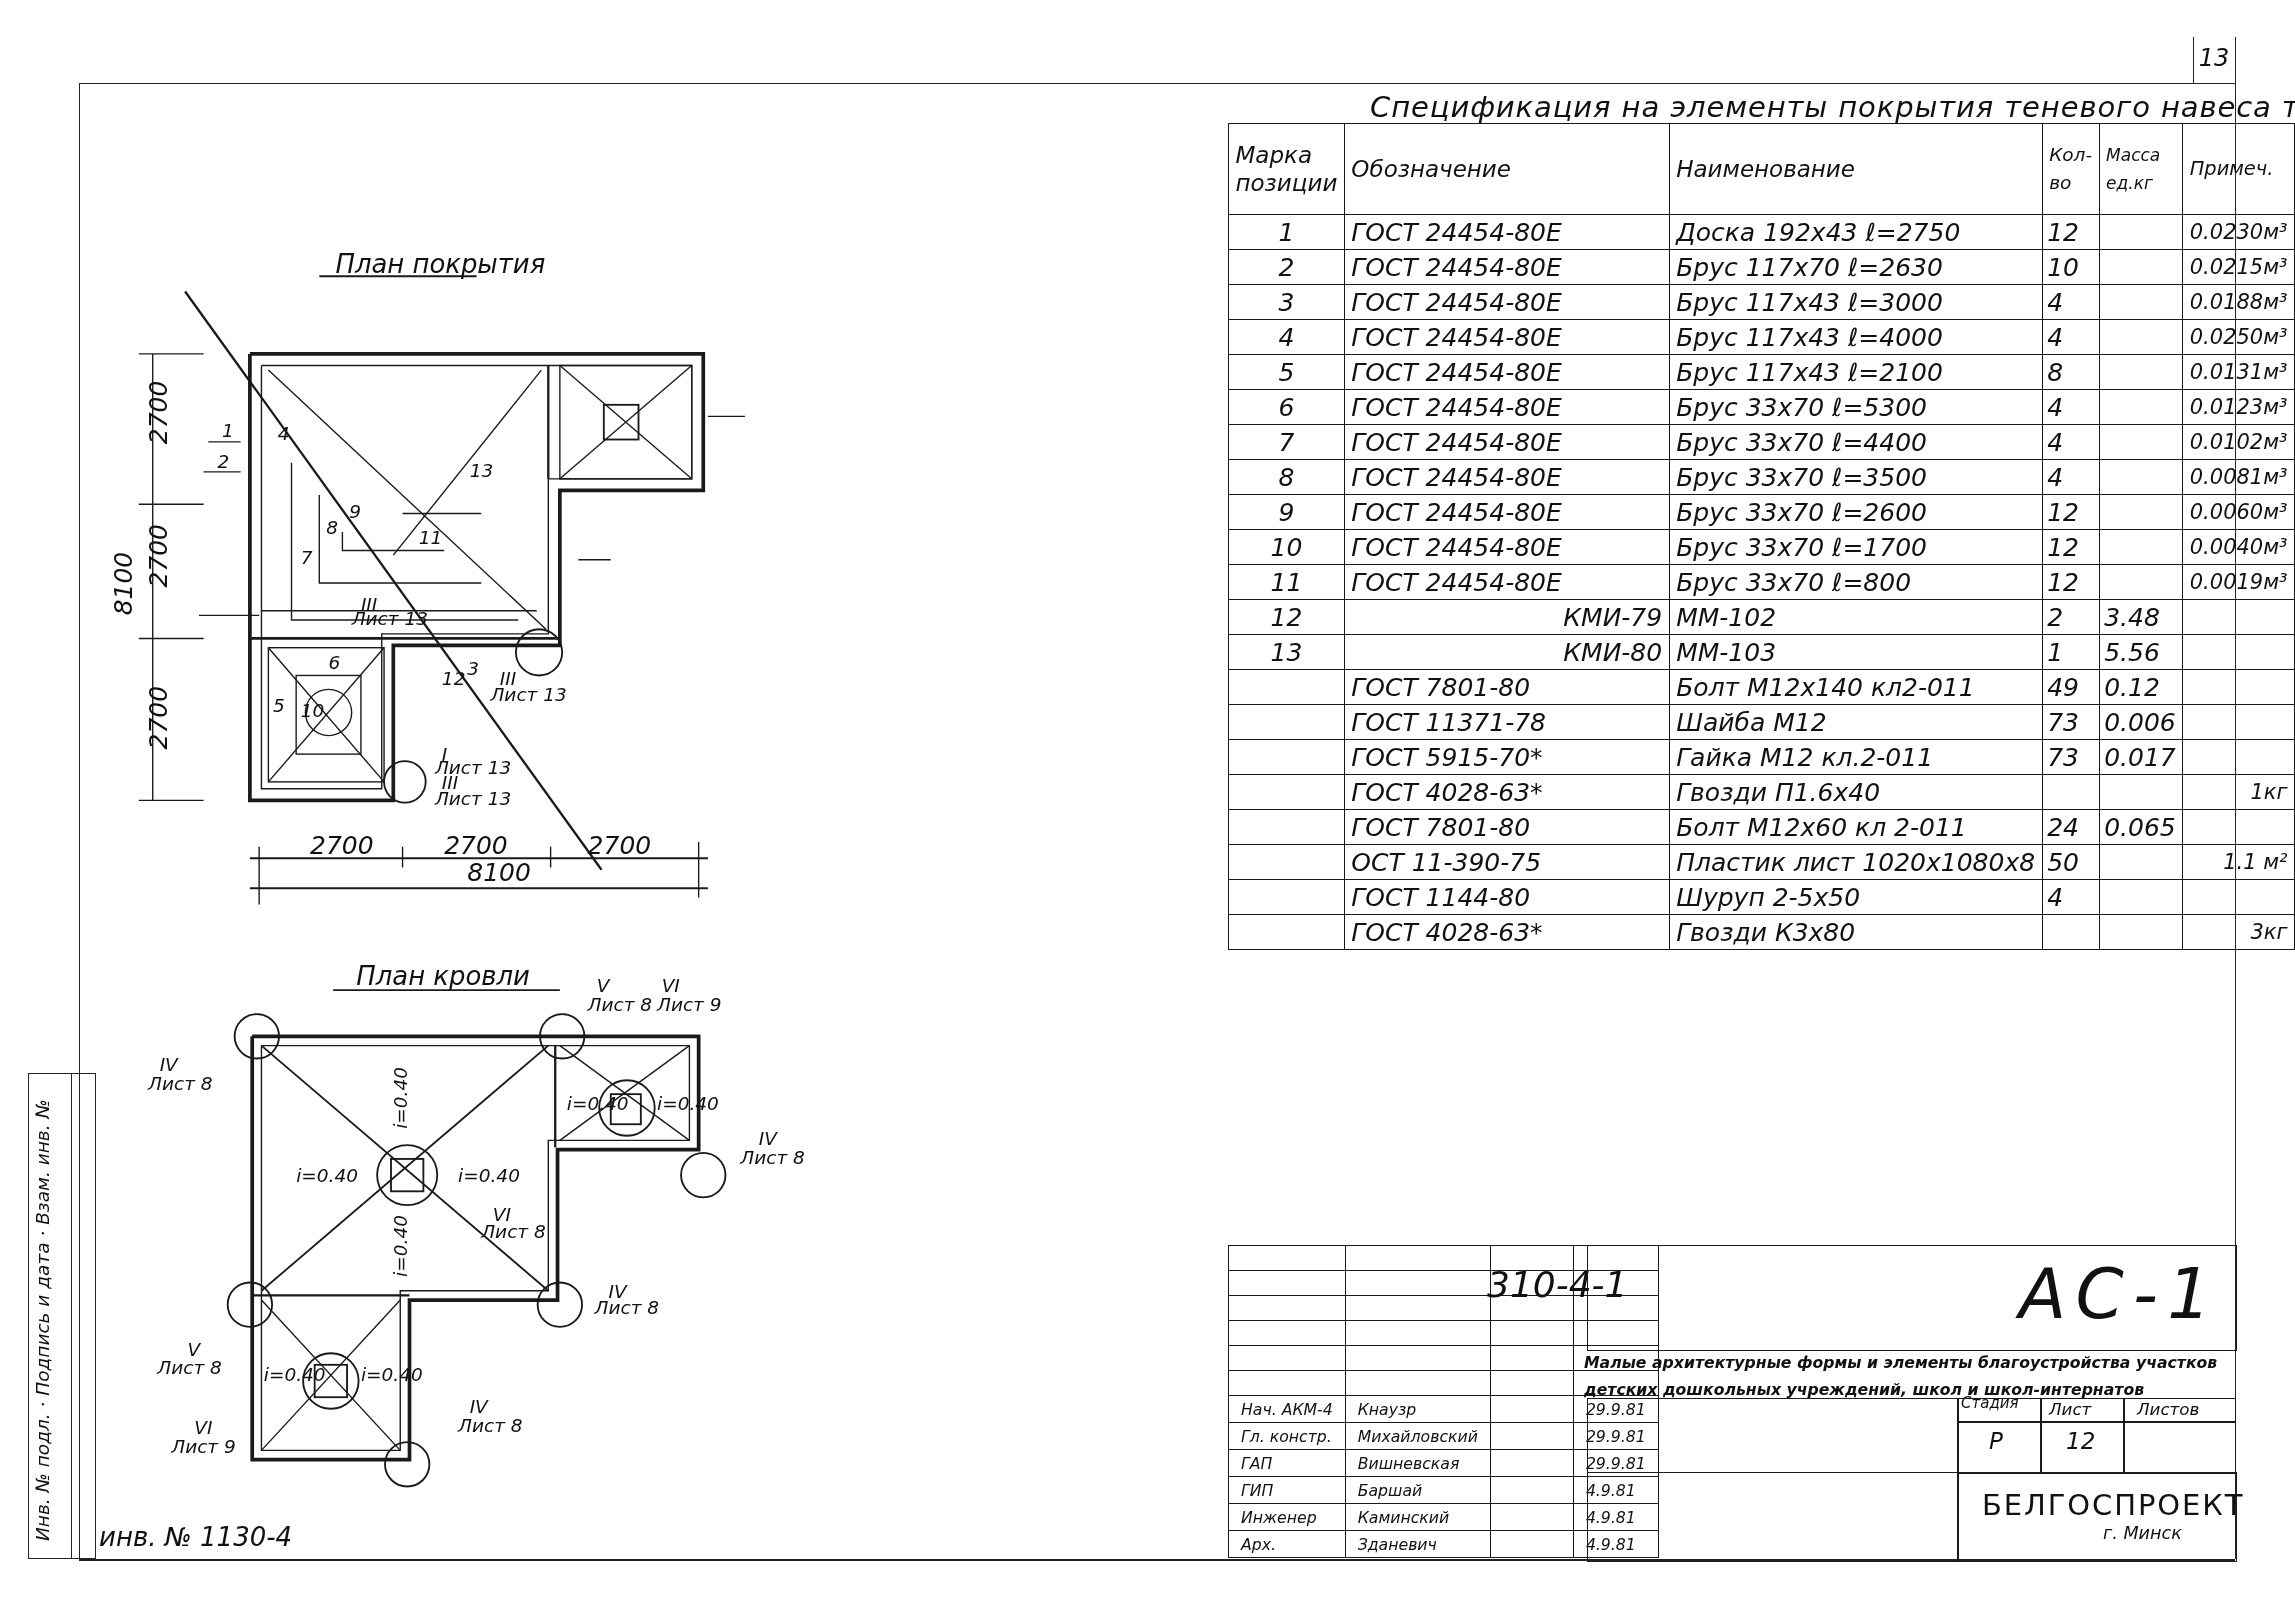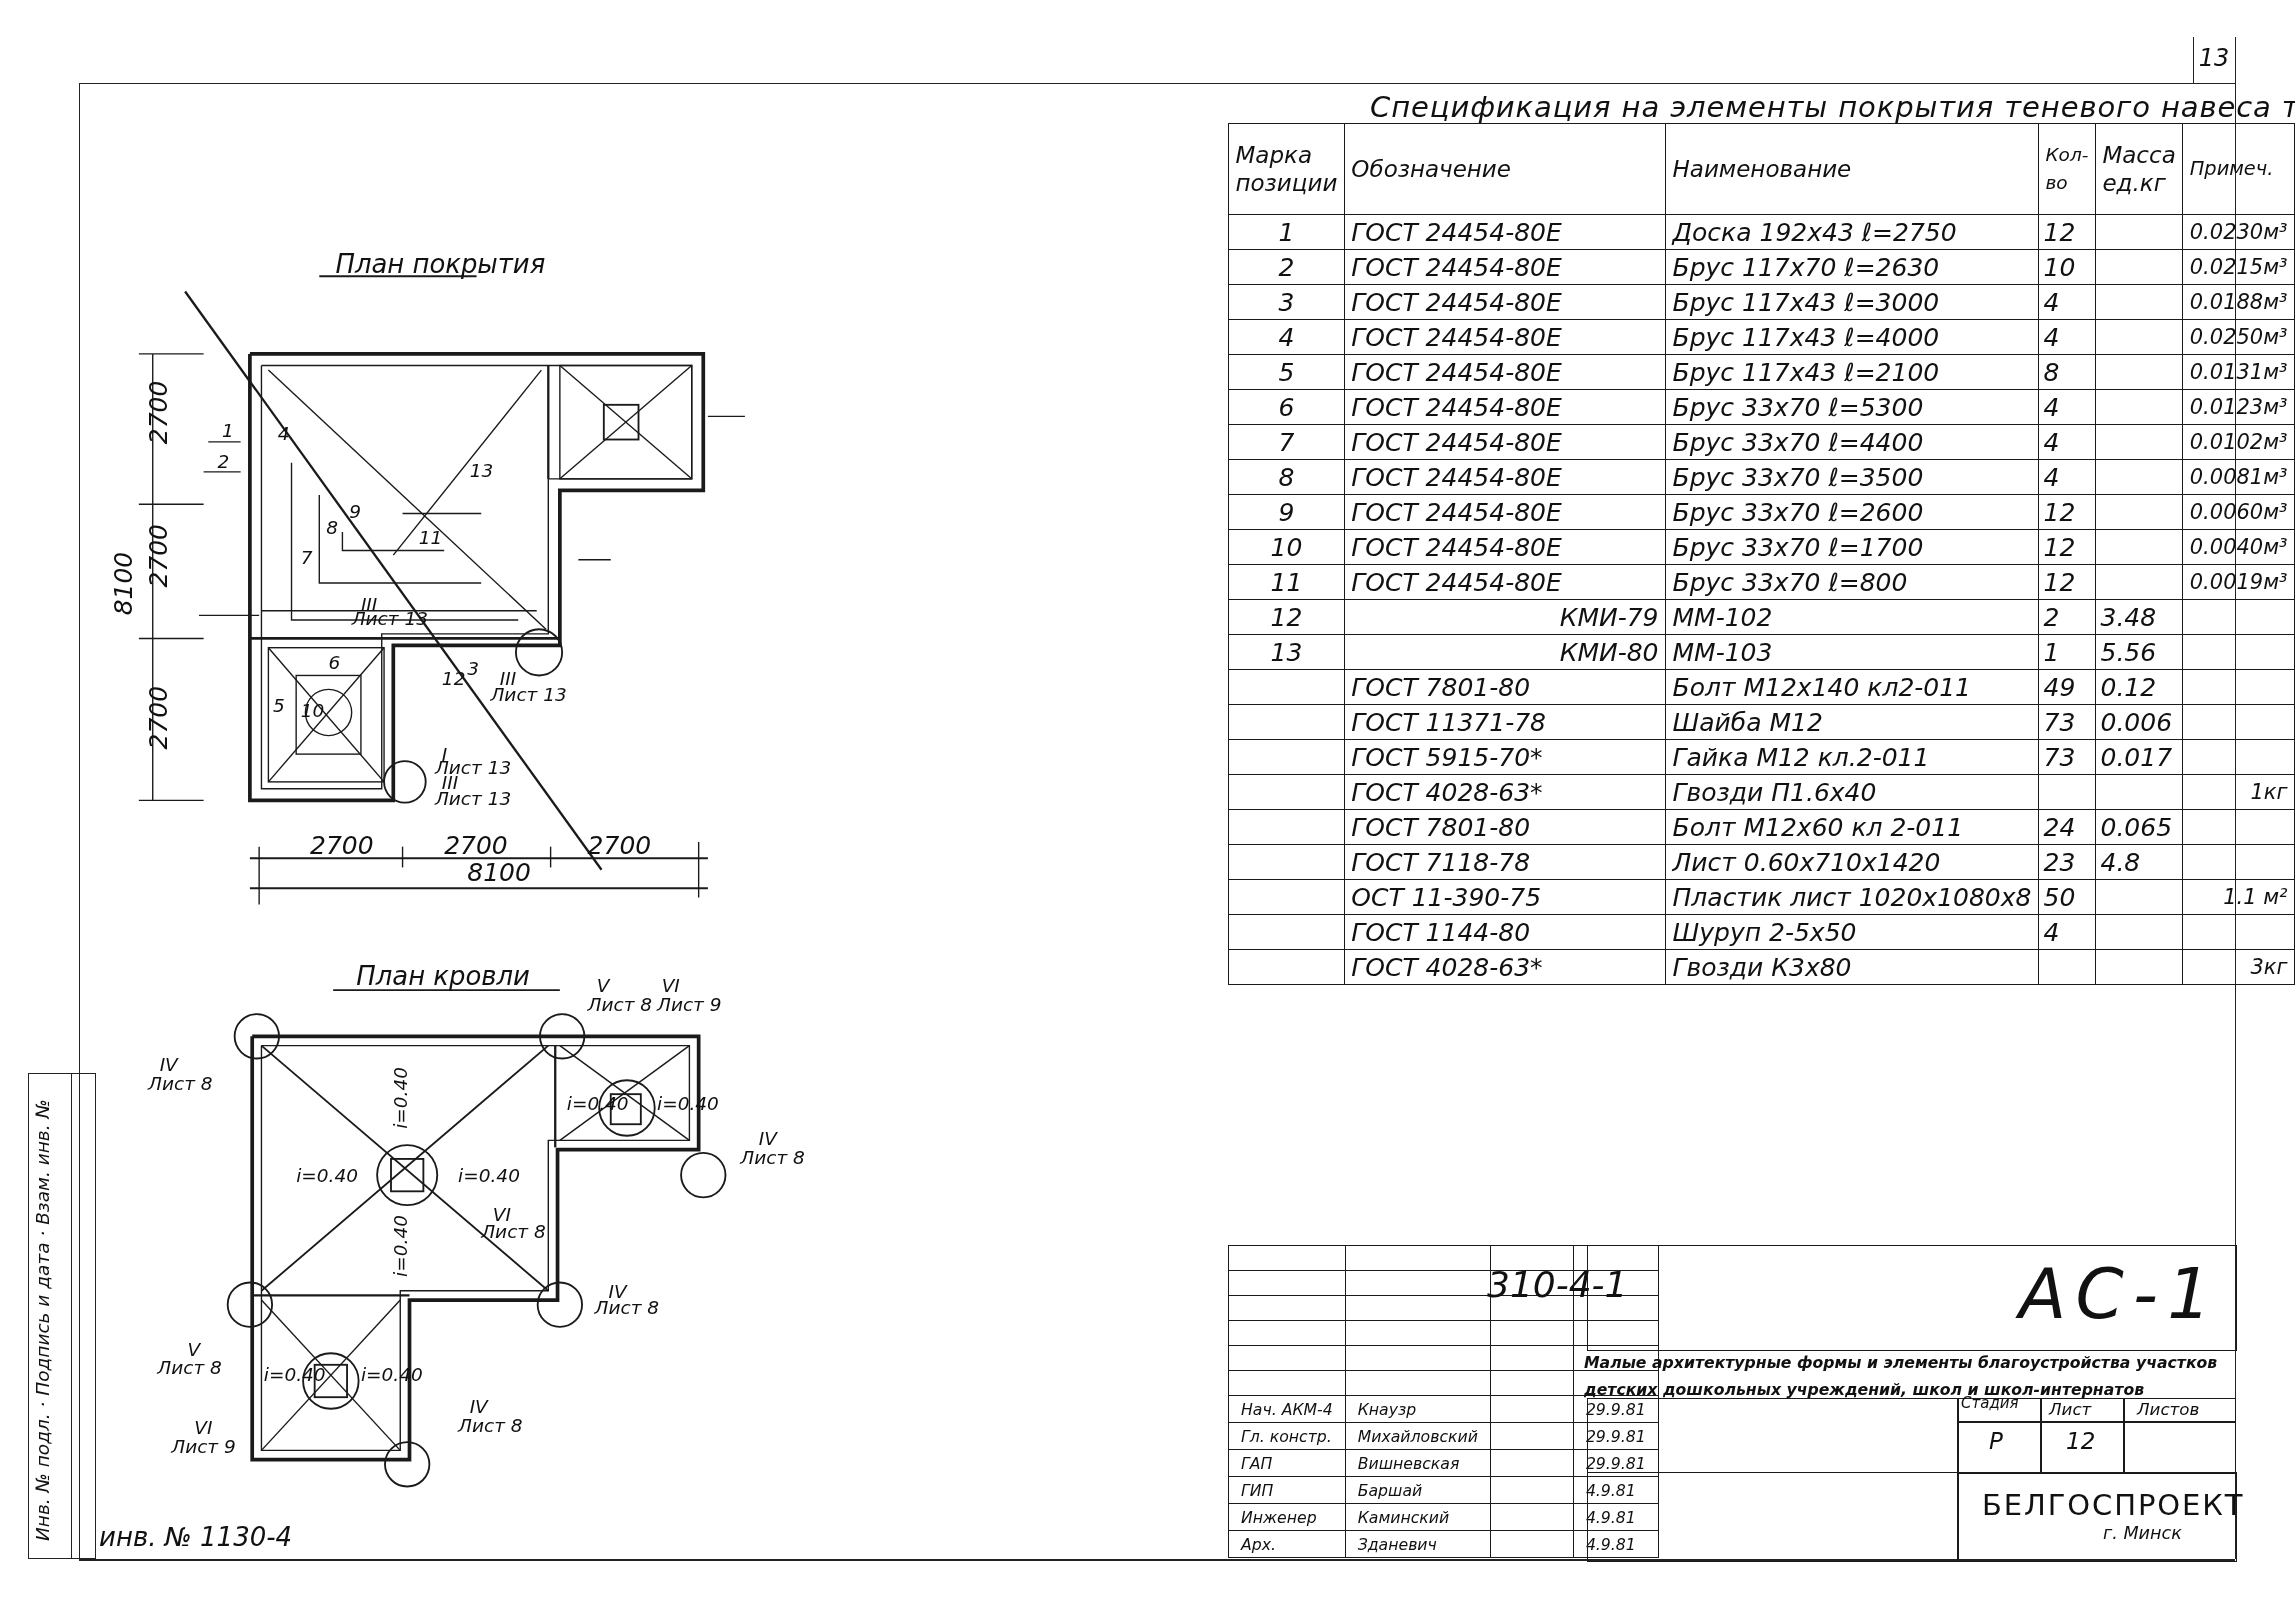--- a/index.html
+++ b/index.html
@@ -72,21 +72,21 @@
     <col style="width:56px">
       <col style="width:83px">
       <col style="width:106px">
   </colgroup>
   <thead>
     <tr>
       <th style="white-space:normal">Марка позиции</th>
       <th>Обозначение</th>
       <th>Наименование</th>
       <th style="white-space:normal;font-size:18.5px">Кол-во</th>
-      <th style="white-space:normal;font-size:23px">Масса ед.кг</th>
+      <th style="white-space:normal;font-size:17px">Масса ед.кг</th>
       <th style="font-size:19.4px">Примеч.</th>
     </tr>
   </thead>
   <tbody id="spec-body">
       <tr>
         <td class="c-mark">1</td>
         <td class="c-code">ГОСТ 24454-80Е</td>
         <td class="c-name">Доска 192х43  ℓ=2750</td>
         <td class="c-qty">12</td>
         <td class="c-mass"></td>
@@ -219,28 +219,20 @@
         <td class="c-qty"></td>
         <td class="c-mass"></td>
         <td class="c-note">1кг</td>
       </tr>
       <tr>
         <td class="c-mark"></td>
         <td class="c-code">ГОСТ 7801-80</td>
         <td class="c-name">Болт М12х60 кл 2-011</td>
         <td class="c-qty">24</td>
         <td class="c-mass">0.065</td>
-        <td class="c-note"></td>
-      </tr>
-      <tr>
-        <td class="c-mark"></td>
-        <td class="c-code">ГОСТ 7118-78</td>
-        <td class="c-name">Лист 0.60х710х1420</td>
-        <td class="c-qty">23</td>
-        <td class="c-mass">4.8</td>
         <td class="c-note"></td>
       </tr>
       <tr>
         <td class="c-mark"></td>
         <td class="c-code">ОСТ 11-390-75</td>
         <td class="c-name">Пластик лист 1020х1080х8</td>
         <td class="c-qty">50</td>
         <td class="c-mass"></td>
         <td class="c-note">1.1 м²</td>
       </tr>

